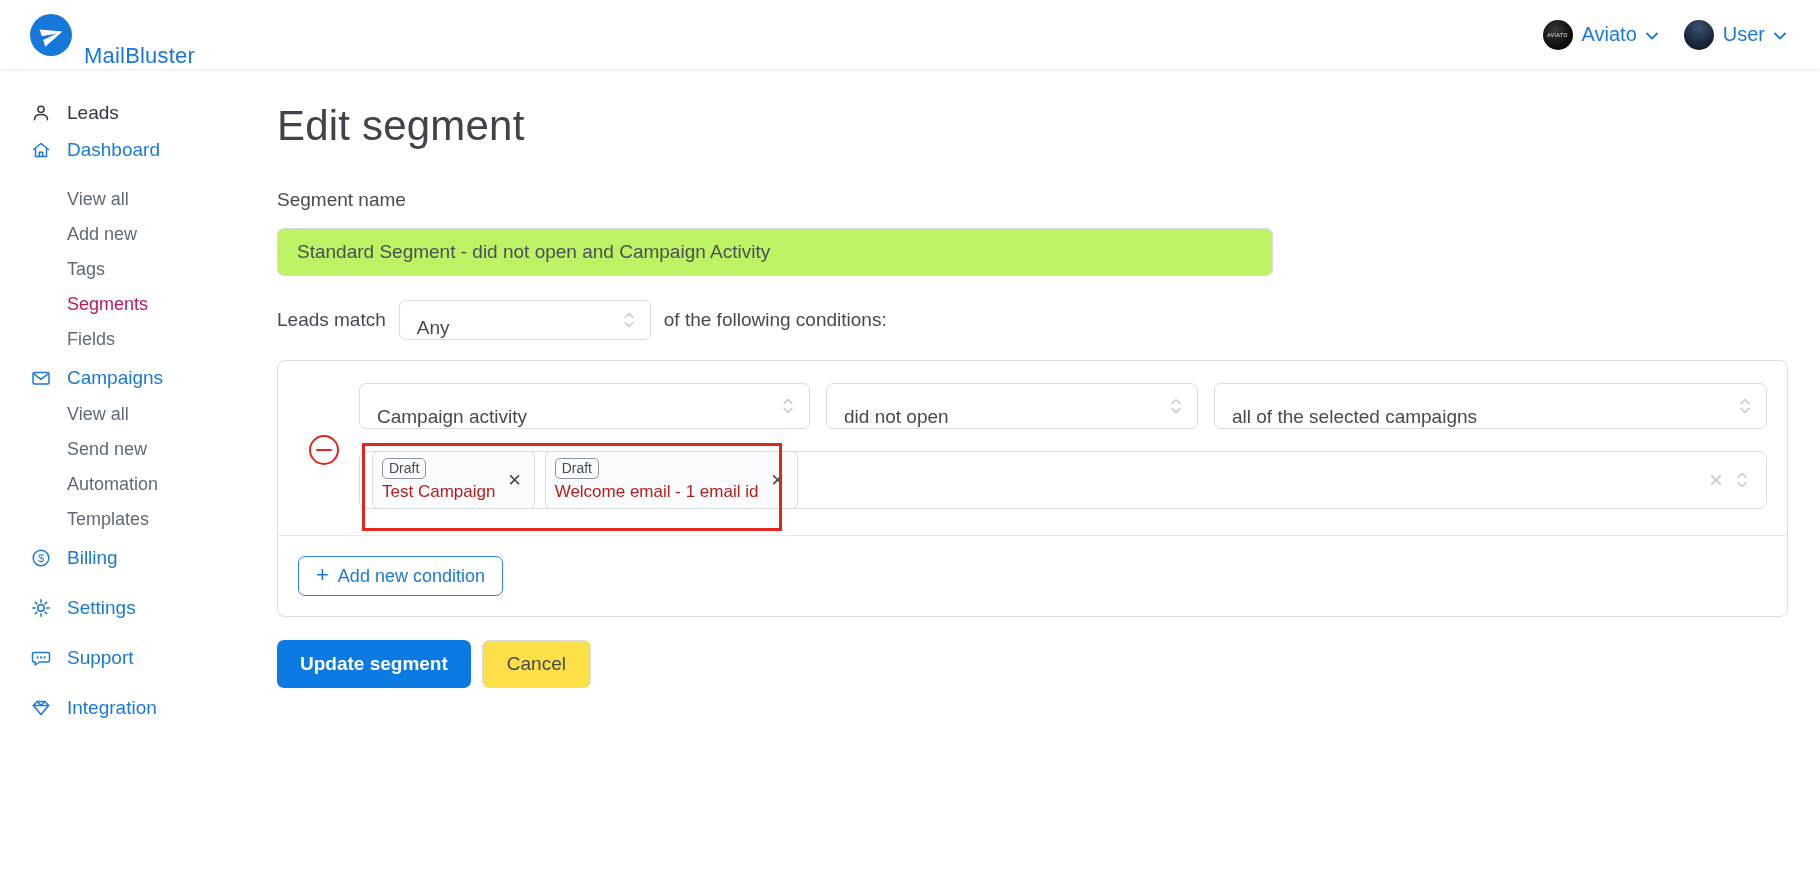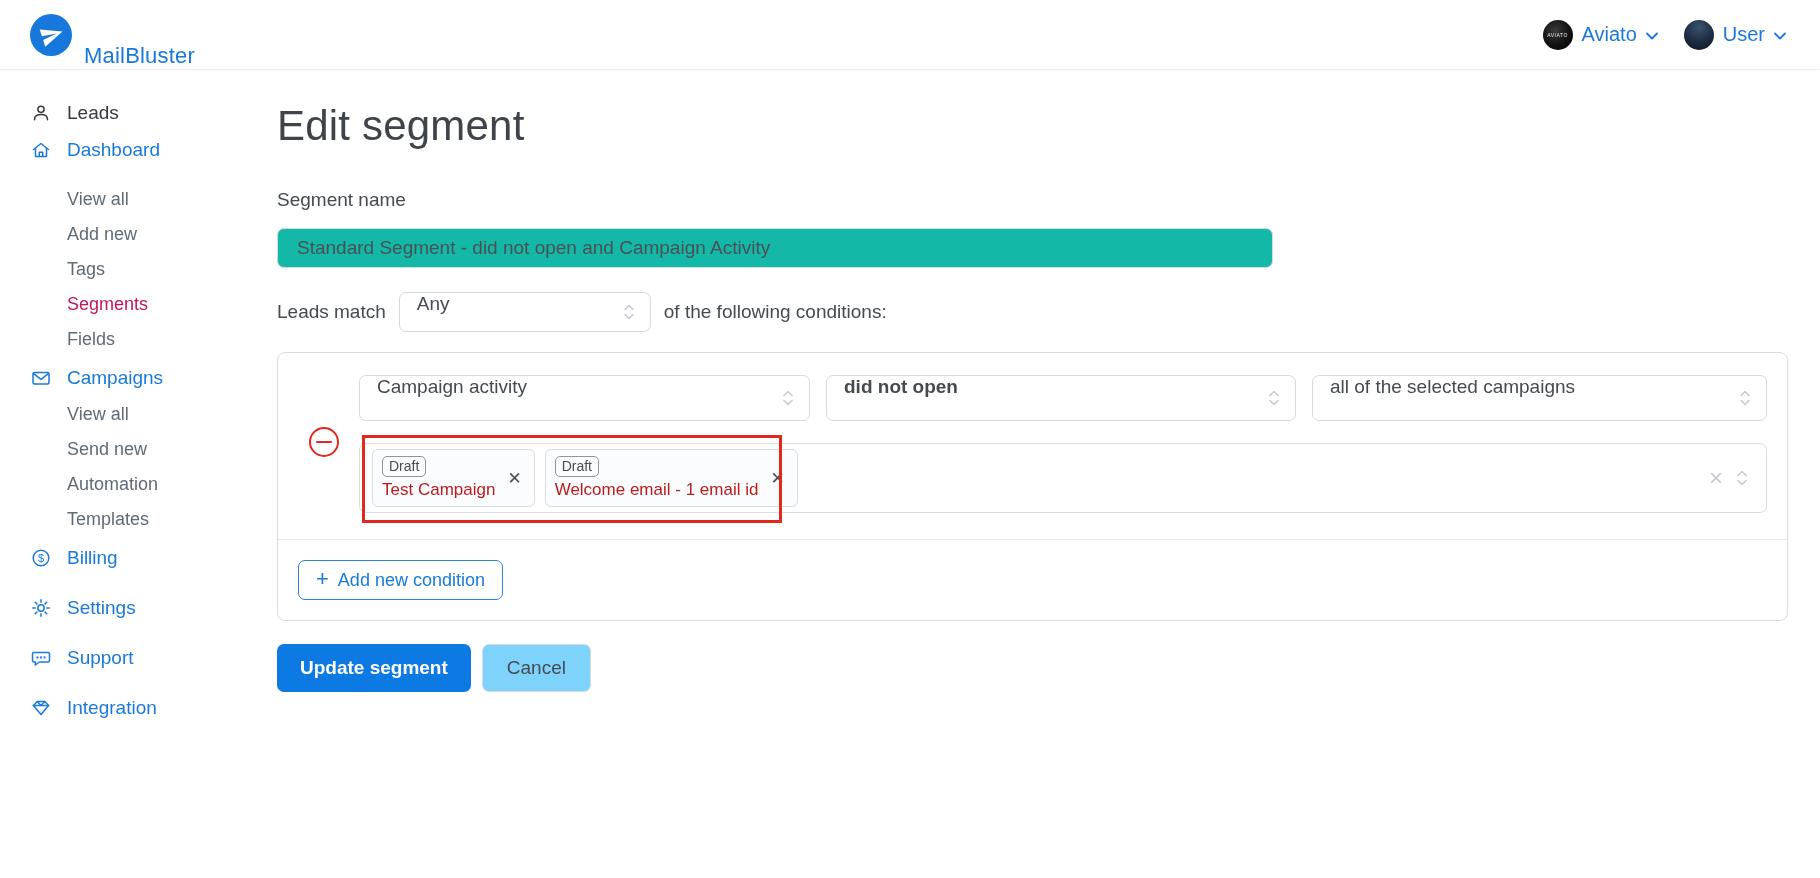--- a/index.html
+++ b/index.html
@@ -34,42 +34,42 @@
   .s-top.current-section { color:#343a40; }
   .s-icon { width:22px; height:22px; display:flex; align-items:center; justify-content:center; }
   .s-sub { font-size:18px; color:#5f6b77; height:24px; margin:0 0 11px 37px; }
   .s-sub.active { color:#be185d; }
   .sub-group { margin-bottom:14px; }
 
   
   .main { position:absolute; top:70px; left:277px; width:1543px; padding:32px 32px 0 0; }
   h1.page-title { font-size:42px; font-weight:500; color:#3e444a; letter-spacing:.2px; margin-bottom:39px; }
   .form-label { font-size:19px; color:#454b51; margin-bottom:17px; }
-  .segment-input { width:996px; height:40px; border:1px solid #d5dbe1; border-radius:7px;
+  .segment-input { width:996px; height:48px; border:1px solid #d5dbe1; border-radius:7px;
                    padding:4px 19px; font-size:19px; color:#4a5056; outline:none;
-                   font-family:"Liberation Sans", sans-serif; background:#14b8a6; }
+                   font-family:"Liberation Sans", sans-serif; background:#bef264; }
   .match-row { margin-top:24px; display:flex; align-items:center; gap:13px; font-size:19px; }
 
   .select { position:relative; height:46px; background:#fff; border:1px solid #d5dbe1;
-            border-radius:7px; display:flex; align-items:flex-start; padding:0 40px 0 17px;
+            border-radius:7px; display:flex; align-items:flex-end; padding:0 40px 0 17px;
             font-size:19px; color:#454b51; cursor:pointer; white-space:nowrap; }
   .select .updown { position:absolute; right:14px; top:50%; transform:translateY(-50%); }
   .select-sm { height:40px; width:252px; }
 
   .condition-card { position:relative; margin-top:20px; width:1511px; border:1px solid #d9dee3;
                     border-radius:8px; background:#fff; }
   .remove-btn { position:absolute; left:30px; top:73px; width:32px; height:32px; border:none;
                 background:transparent; cursor:pointer; padding:0; }
   .cond-fields { padding:22px 20px 0 81px; }
   .selects-row { display:flex; gap:16px; }
   .sel-field { width:451px; }
-  .sel-operator { width:470px;font-weight:bold; }
+  .sel-operator { width:372px; }
   .sel-scope { flex:1; }
 
-  .multiselect { position:relative; margin-top:22px; height:70px; border:1px solid #d9dee3;
+  .multiselect { position:relative; margin-top:22px; height:58px; border:1px solid #d9dee3;
                  border-radius:7px; display:flex; align-items:center; gap:10px;
                  padding:0 70px 0 12px; background:#fff; }
   .annotation-rect { position:absolute; left:2px; top:-9px; width:420px; height:88px;
                      border:3px solid #e2271c; pointer-events:none; z-index:3; }
   .chip { height:58px; background:#fbfcfd; border:1px solid #d9dee3; border-radius:6px;
           display:flex; align-items:center; gap:10px; padding:6px 10px 6px 9px; }
   .chip-body { display:flex; flex-direction:column; align-items:flex-start; gap:3px; }
   .chip-badge { font-size:14px; color:#464c52; border:1px solid #8d97a1; border-radius:5px;
                 padding:1px 6px 2px; line-height:1.2; }
   .chip-name { font-size:17px; color:#b91c1c; white-space:nowrap; }
@@ -81,21 +81,21 @@
   .card-footer { margin-top:26px; border-top:1px solid #e7ebee; padding:20px; }
   .add-condition { display:inline-flex; align-items:center; gap:9px; height:40px; padding:0 17px;
                    background:#fff; border:1px solid #2e82de; border-radius:7px; color:#1a7ad9;
                    font-size:18px; cursor:pointer; font-family:"Liberation Sans", sans-serif; }
   .plus-glyph { font-size:22px; font-weight:400; margin-top:-2px; }
 
   .actions { margin-top:23px; display:flex; gap:11px; }
   .btn { height:48px; border-radius:7px; font-size:19px; cursor:pointer; border:none;
          font-family:"Liberation Sans", sans-serif; }
   .btn-primary { background:#0d7ae4; color:#fff; padding:0 23px; font-weight:bold; }
-  .btn-secondary { background:#7dd3fc; color:#454b51; padding:0 24px; border:1px solid #d5dbe1; }
+  .btn-secondary { background:#fde047; color:#454b51; padding:0 24px; border:1px solid #d5dbe1; }
 
   svg { display:block; }
 </style>
 </head>
 <body>
 
 <header class="navbar">
   <div class="brand">
     <span class="brand-logo">
       <svg width="24" height="24" viewBox="0 0 24 24">

